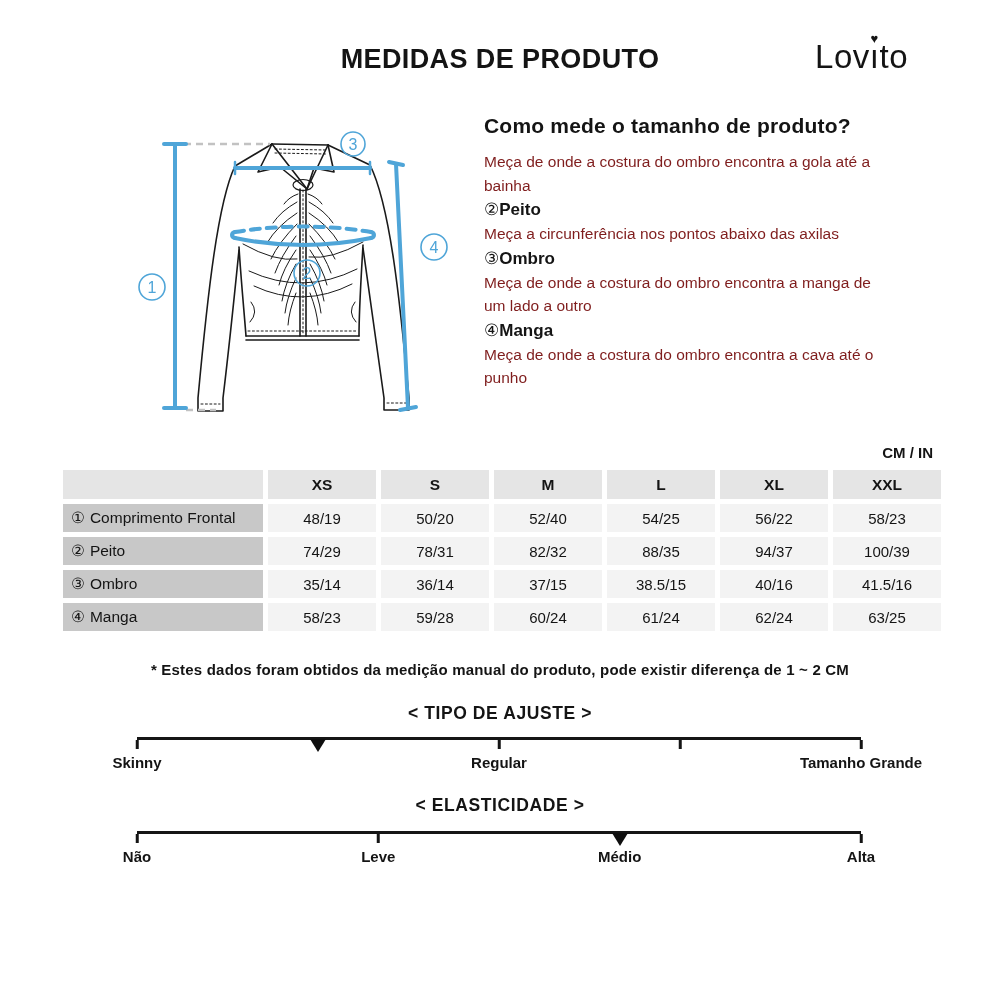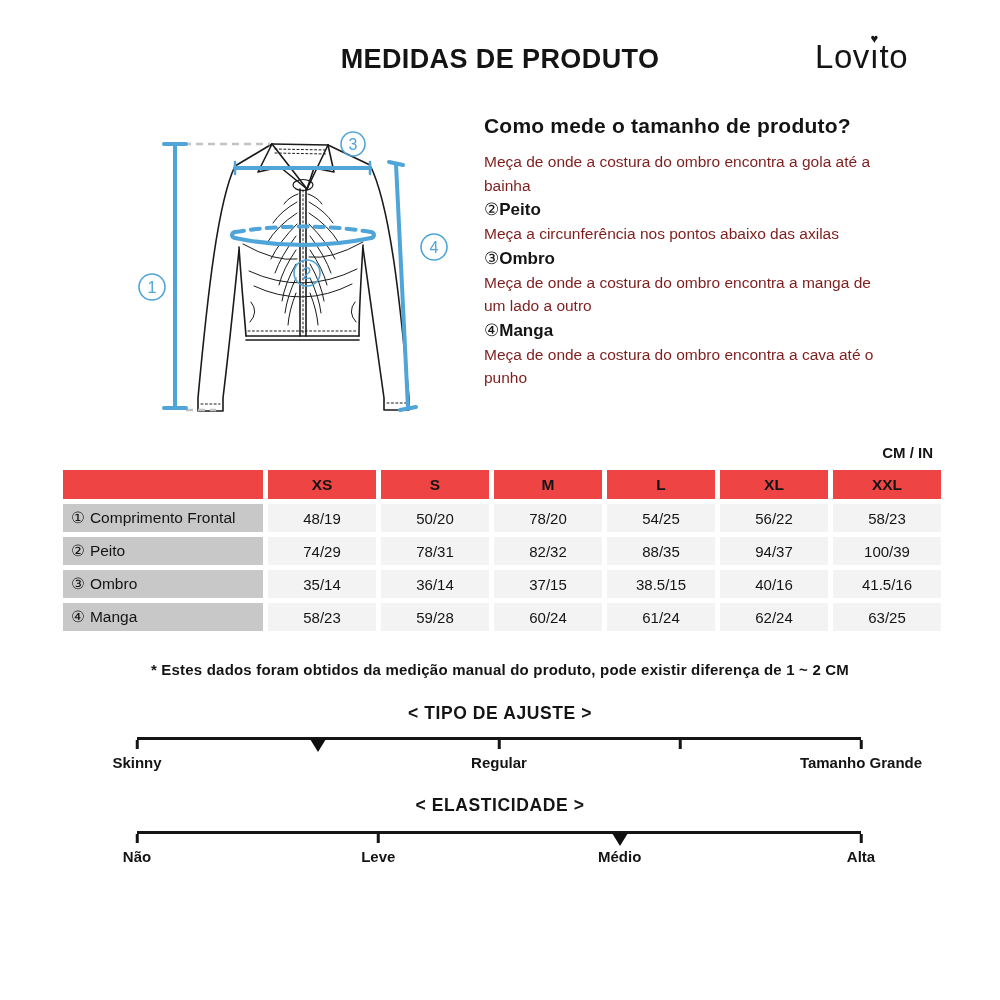--- a/index.html
+++ b/index.html
@@ -20,21 +20,21 @@
   .guide-heading{font-size:21px;font-weight:bold;letter-spacing:.2px;margin:4px 0 12px 0}
   .gitem{margin:0}
   .gitem .glabel{font-size:17px;font-weight:bold;line-height:25px}
   .gitem .gnum{font-weight:normal;font-size:17px}
   .gitem .gdesc{font-size:15.5px;line-height:23.5px;color:#7f1d1d}
 
   
   .unit-label{top:444px;right:67px;font-size:15px;font-weight:bold}
   table.size{position:absolute;left:58px;top:465px;border-collapse:separate;border-spacing:5px}
   table.size th, table.size td{padding:0}
-  table.size th{width:108px;height:29px;background:#ef4444;font-size:15.5px;font-weight:bold;text-align:center}
+  table.size th{width:108px;height:29px;background:#e5e5e5;font-size:15.5px;font-weight:bold;text-align:center}
   table.size th.corner{width:192px}
   table.size td.rl{width:192px;height:28px;background:#C8C8C8;font-size:15.5px;font-weight:normal;text-align:left;padding-left:8px;white-space:nowrap}
   table.size td.rl .n{margin-right:5px}
   table.size td.v{width:108px;height:28px;background:#F3F3F3;font-size:15px;font-weight:normal;text-align:center}
 
   
   .footnote{top:661px;left:0;right:0;text-align:center;font-size:15px;font-weight:bold;letter-spacing:.2px}
 
   
   .scale-title{left:0;right:0;text-align:center;font-size:17.5px;font-weight:bold;letter-spacing:.6px}
@@ -187,21 +187,21 @@
     <th>S</th>
     <th>M</th>
     <th>L</th>
     <th>XL</th>
     <th>XXL</th>
   </tr>
   <tr>
     <td class="rl"><span class="n">①</span><span>Comprimento Frontal</span></td>
     <td class="v">48/19</td>
     <td class="v">50/20</td>
-    <td class="v">78/20</td>
+    <td class="v">52/40</td>
     <td class="v">54/25</td>
     <td class="v">56/22</td>
     <td class="v">58/23</td>
   </tr>
   <tr>
     <td class="rl"><span class="n">②</span><span>Peito</span></td>
     <td class="v">74/29</td>
     <td class="v">78/31</td>
     <td class="v">82/32</td>
     <td class="v">88/35</td>

